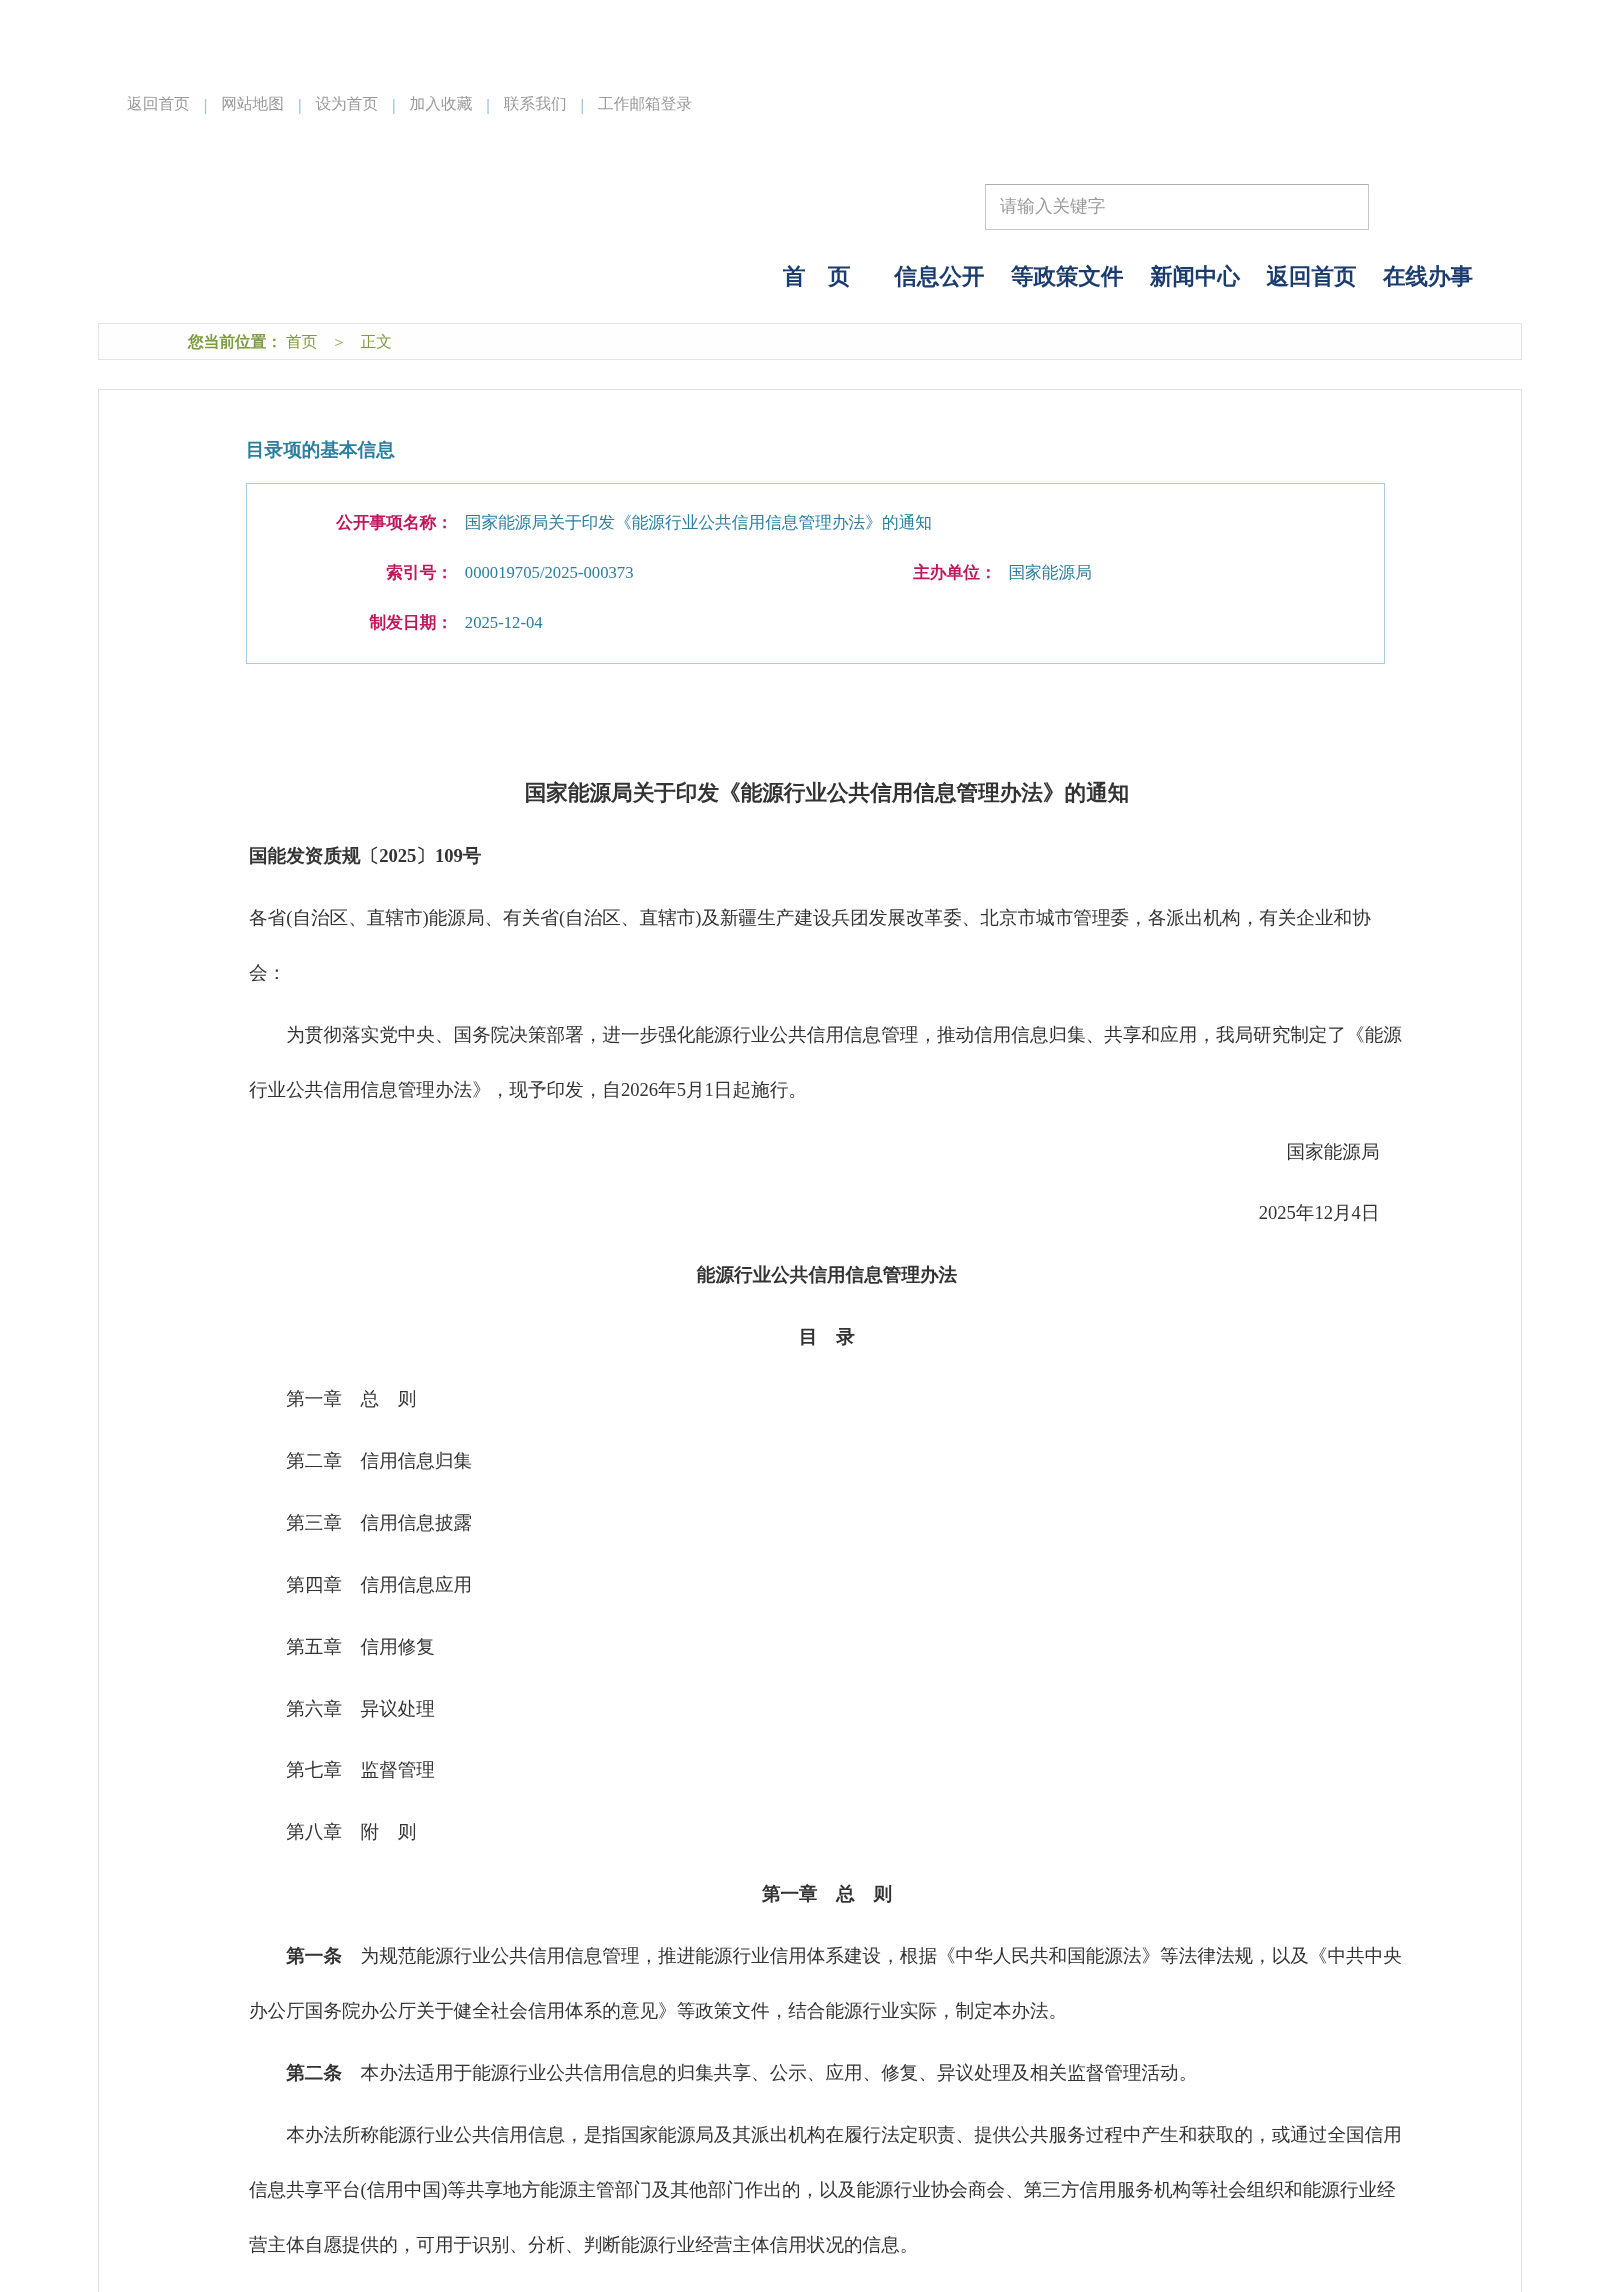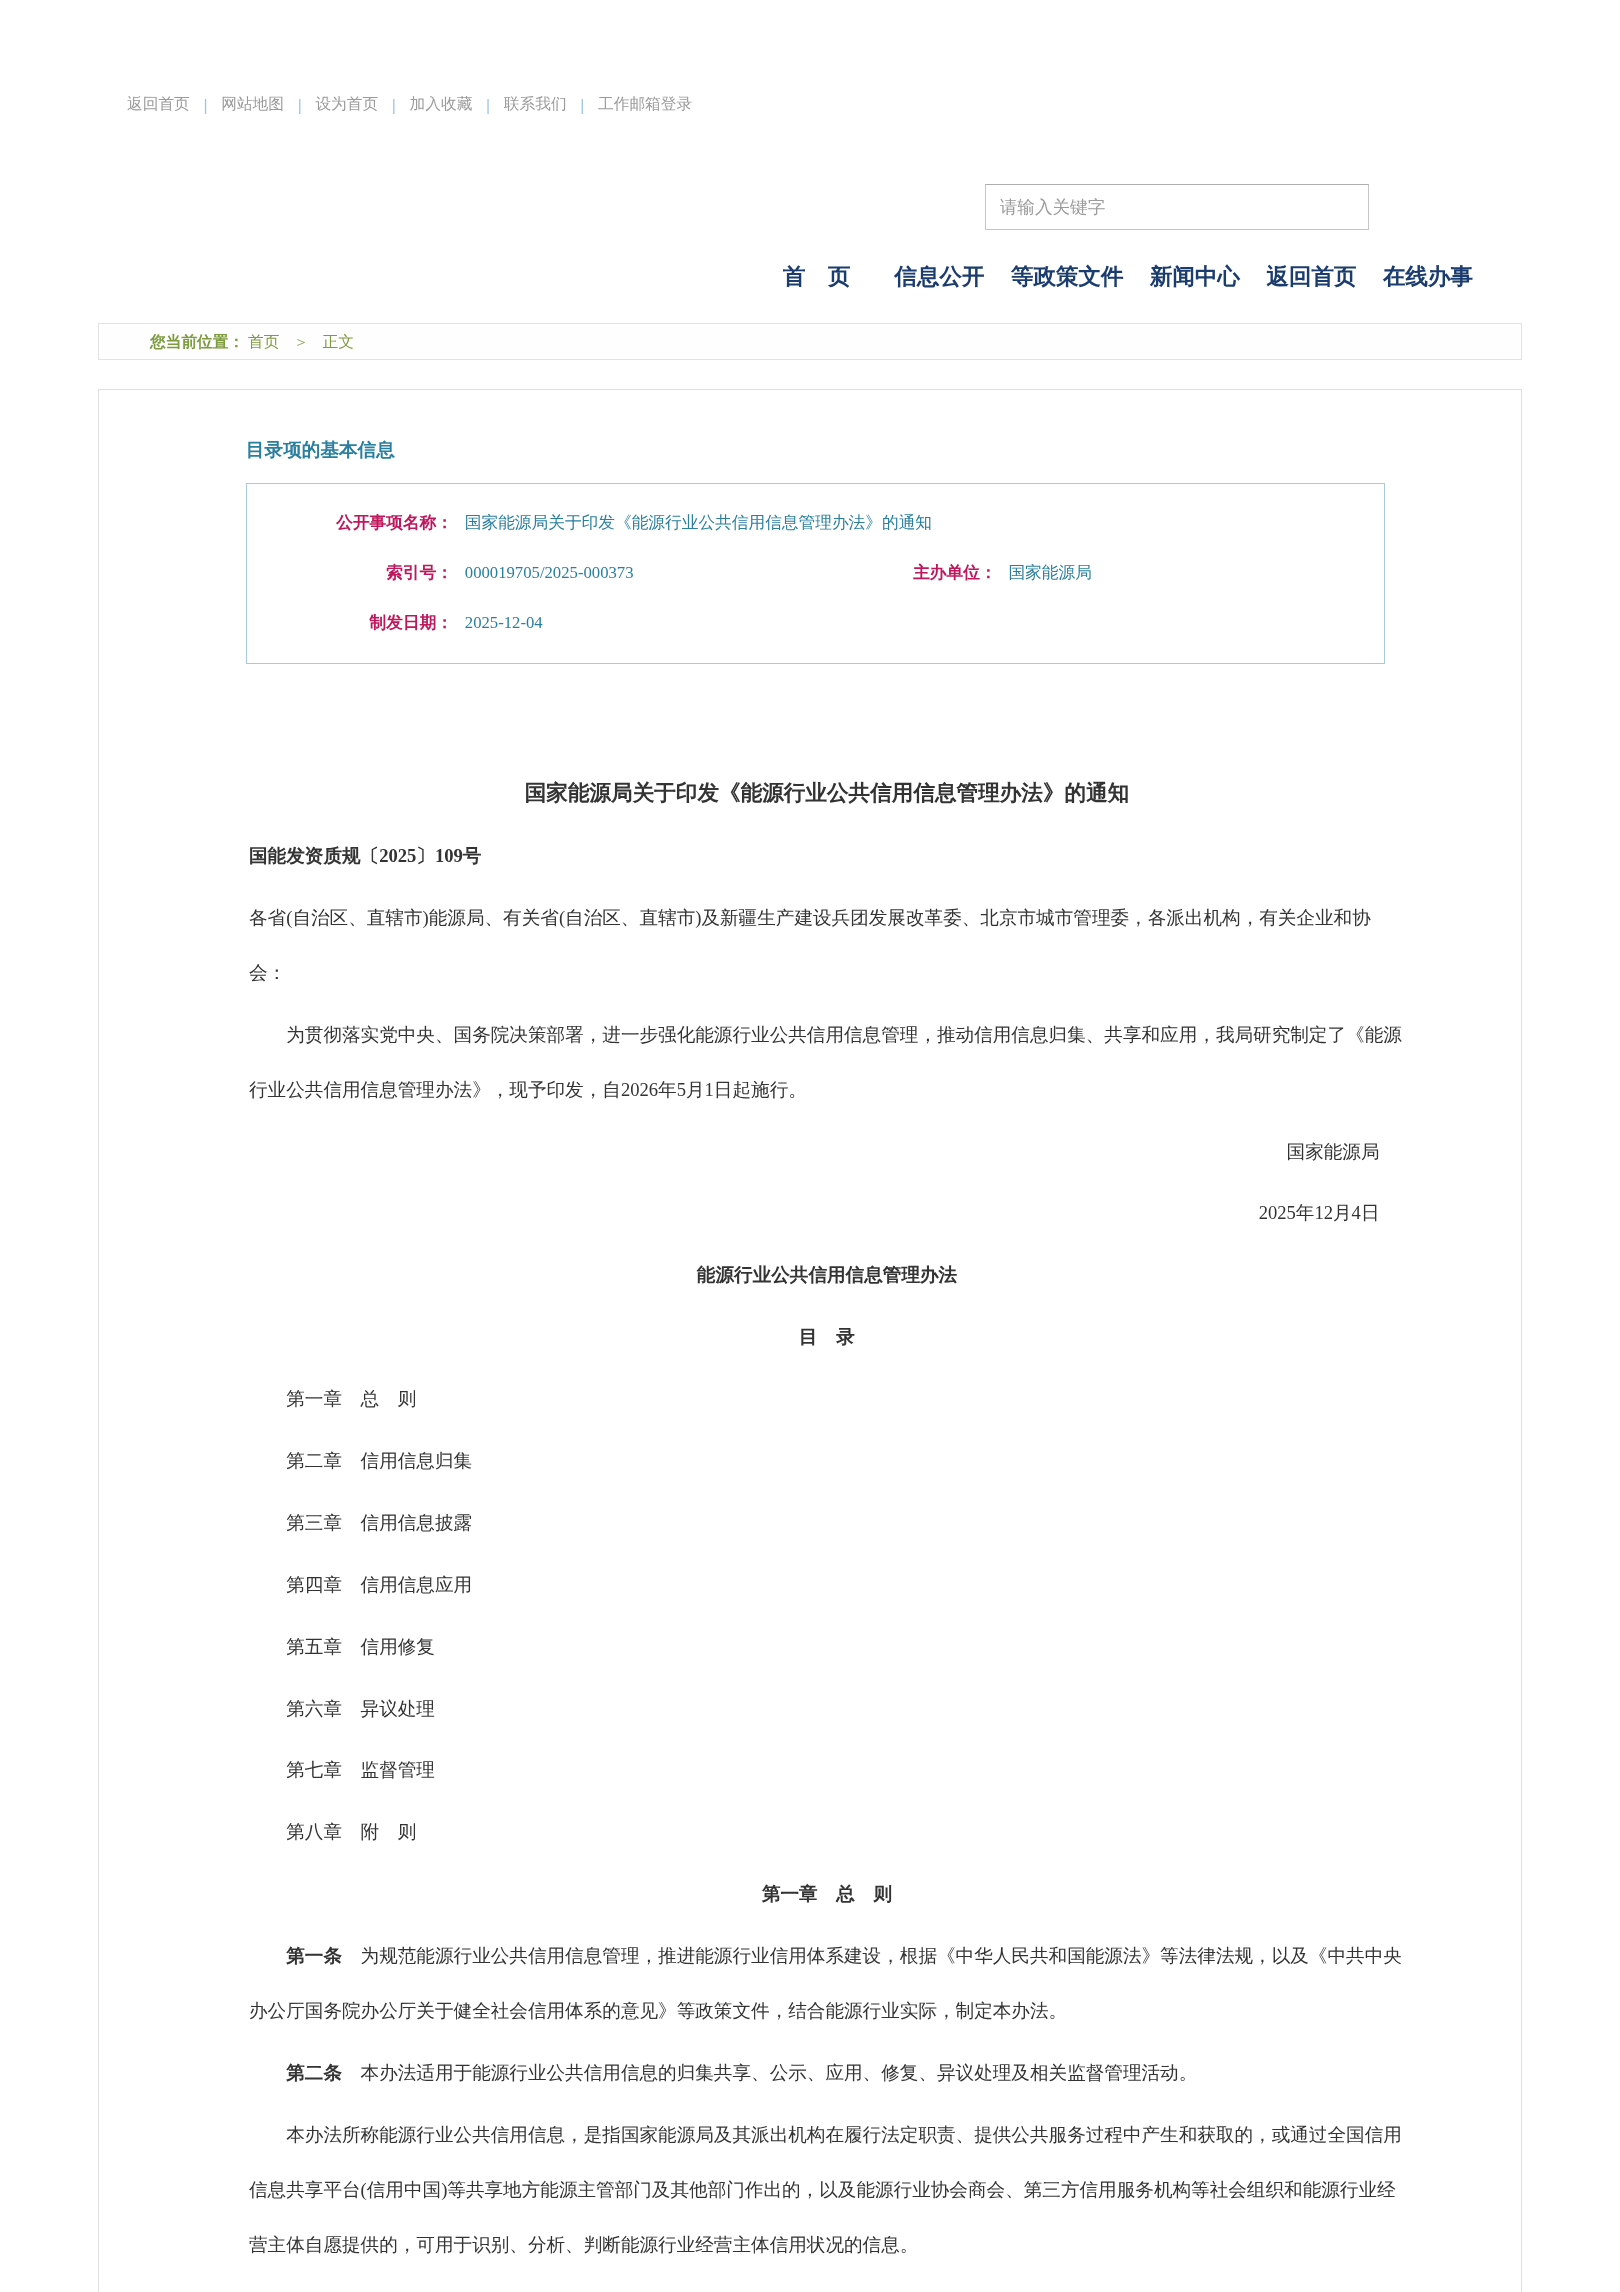--- a/index.html
+++ b/index.html
@@ -20,21 +20,21 @@
     display: flex; align-items: flex-end; gap: 13.7px;
   }
   .topbar .tlink { color: #9a9a9a; cursor: pointer; }
   .topbar .tsep { color: #9ec4e4; font-weight: 400; }
 
   
   .search-input {
     position: absolute; left: 985px; top: 184px;
     width: 384px; height: 46px;
     border: 1px solid #c6c6c6; border-top-color: #adadad;
-    font-family: Liberation Serif, serif;
+    font-family: Liberation Mono, monospace;
     font-size: 17.6px; color: #555;
     padding: 0 13.7px; outline: none; background: #fff;
   }
   .search-input::placeholder { color: #9b9b9b; }
 
   
   .mainnav {
     position: absolute; top: 261px; right: 147px;
     display: flex; align-items: center; gap: 26.5px;
     font-family: "Liberation Sans", "DejaVu Sans", sans-serif;
@@ -44,21 +44,21 @@
   .mainnav .nitem:first-child { margin-right: 17.6px; }
 
   
   .breadcrumb-bar {
     position: absolute; left: 98px; right: 98px; top: 323px;
     height: 37px; line-height: 35px;
     border: 1px solid #e3e3e3; background: #fefefe;
     padding-left: 51px;
     font-size: 15.7px; color: #7d9b3f;
   }
-  .breadcrumb-bar .bc-label { font-weight: bold; }
+  .breadcrumb-bar .bc-label { font-weight: bold; margin-left: 38px; }
   .breadcrumb-bar .bc-link { color: #7d9b3f; cursor: pointer; margin-top: 18px; }
   .breadcrumb-bar .bc-sep { margin: 0 9.8px; color: #93ac60; }
 
   
   .container {
     position: absolute; left: 98px; right: 98px; top: 389px;
     height: 1931px;
     border: 1px solid #e0e0e0; background: #ffffff;
   }
 

